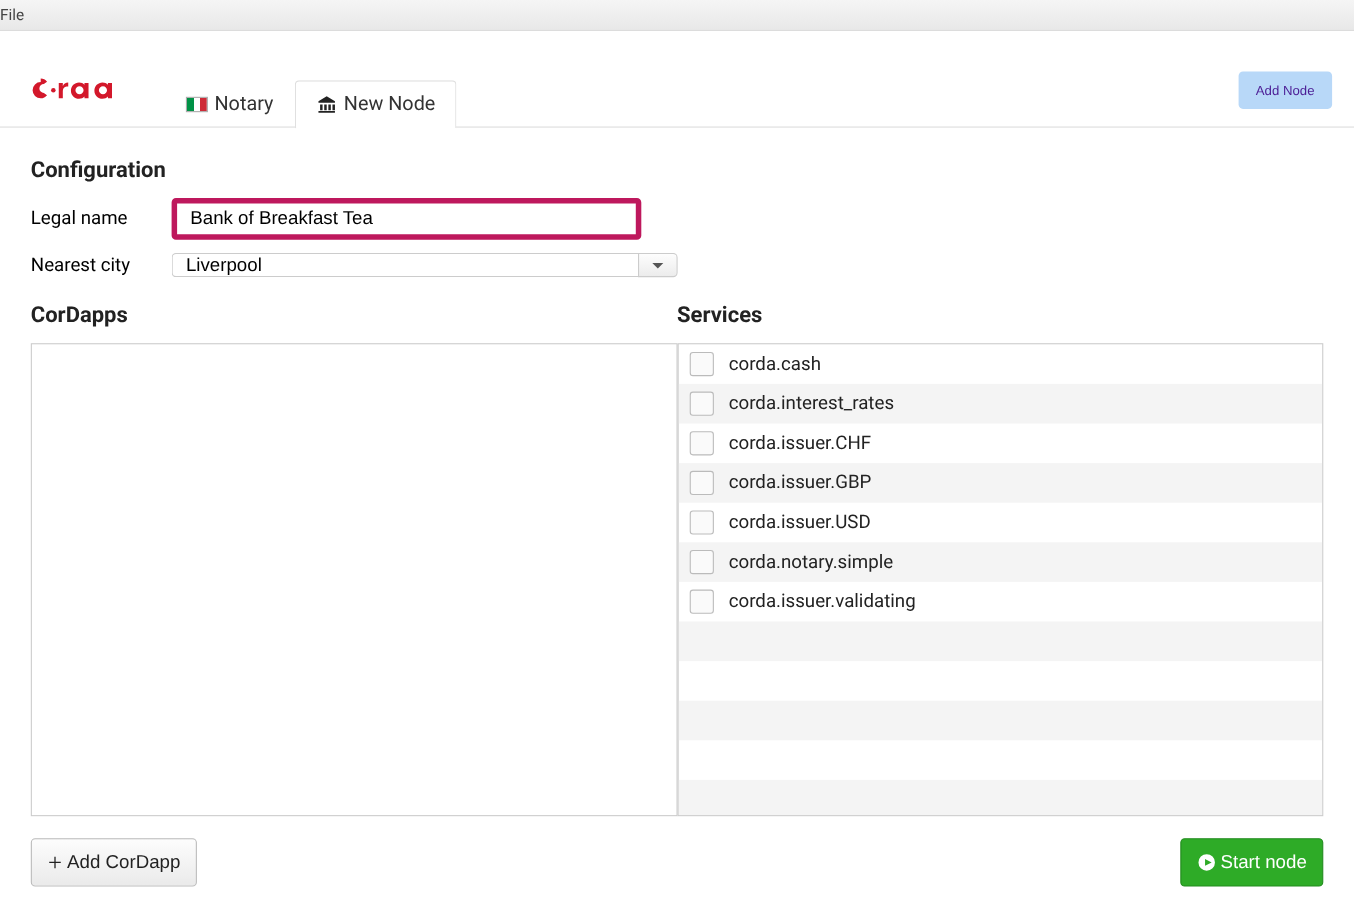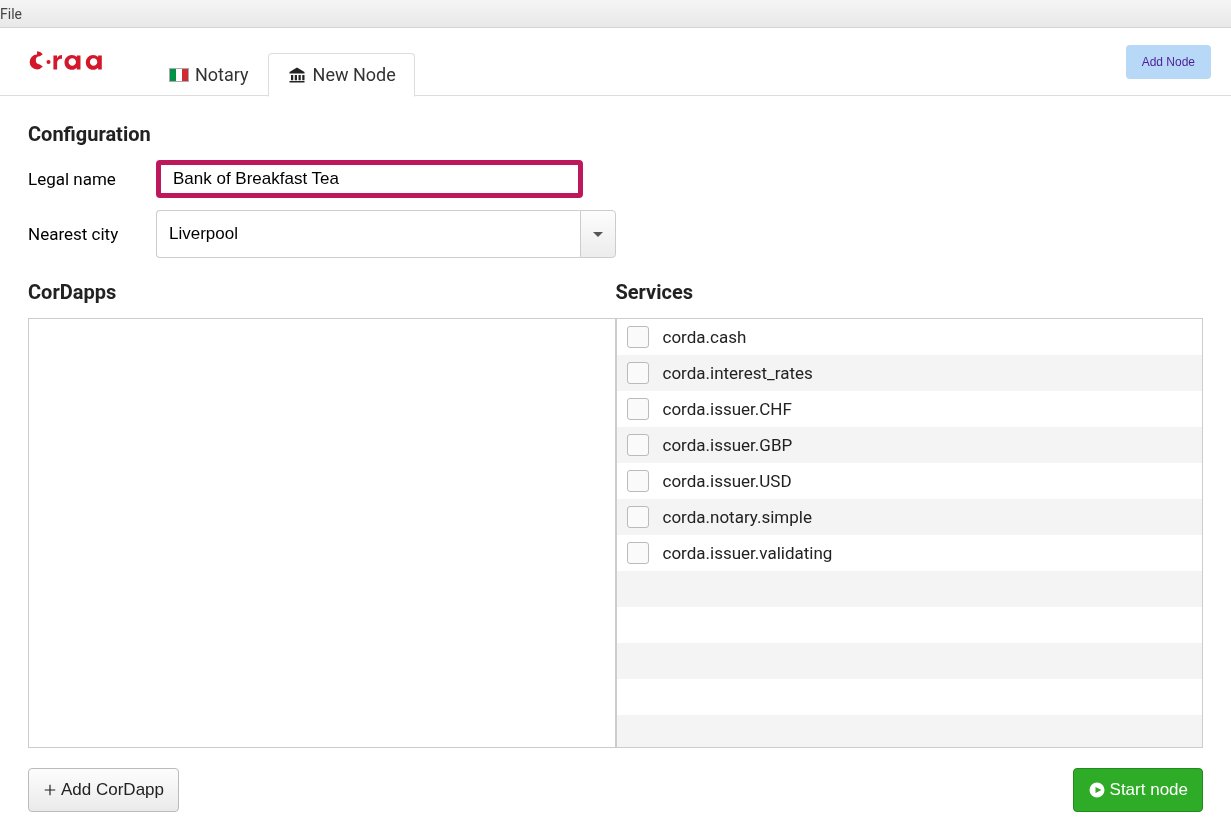--- a/index.html
+++ b/index.html
@@ -21,20 +21,21 @@
   color: #444;
 }
 .menubar-item { cursor: pointer; }
 
 .topbar {
   display: flex;
   align-items: center;
   padding: 0 20px 0 28px;
   height: 68px;
   border-bottom: 1px solid #ddd;
+  margin-top: 20px;
 }
 .logo { width: 90px; display: flex; align-items: center; }
 .logo svg { width: 82px; height: 24px; }
 
 .tabs { display: flex; align-items: flex-end; margin-left: 32px; height: 68px; }
 .tab {
   display: flex; align-items: center; gap: 6px;
   padding: 0 18px;
   height: 44px;
   margin-top: 24px;
@@ -77,21 +78,21 @@
   margin-bottom: 14px;
 }
 
 .form-row { display: flex; align-items: center; margin-bottom: 12px; }
 .form-label { width: 128px; font-size: 17px; color: #000000; }
 .text-input {
   width: 427px; height: 38px;
   border: 5px solid #be185d; border-radius: 4px;
   padding: 0 12px; font-size: 17px;
 }
-.select-wrap { display: flex; width: 460px; height: 48px; }
+.select-wrap { display: flex; width: 460px; height: 22px; }
 .select-wrap input {
   flex: 1; border: 1px solid #ccc; border-right: none;
   border-top-left-radius: 4px; border-bottom-left-radius: 4px;
   padding: 0 12px; font-size: 17px;
 }
 .select-caret {
   width: 36px; border: 1px solid #ccc;
   border-top-right-radius: 4px; border-bottom-right-radius: 4px;
   background: linear-gradient(#fdfdfd,#ececec);
   display: flex; align-items: center; justify-content: center;

